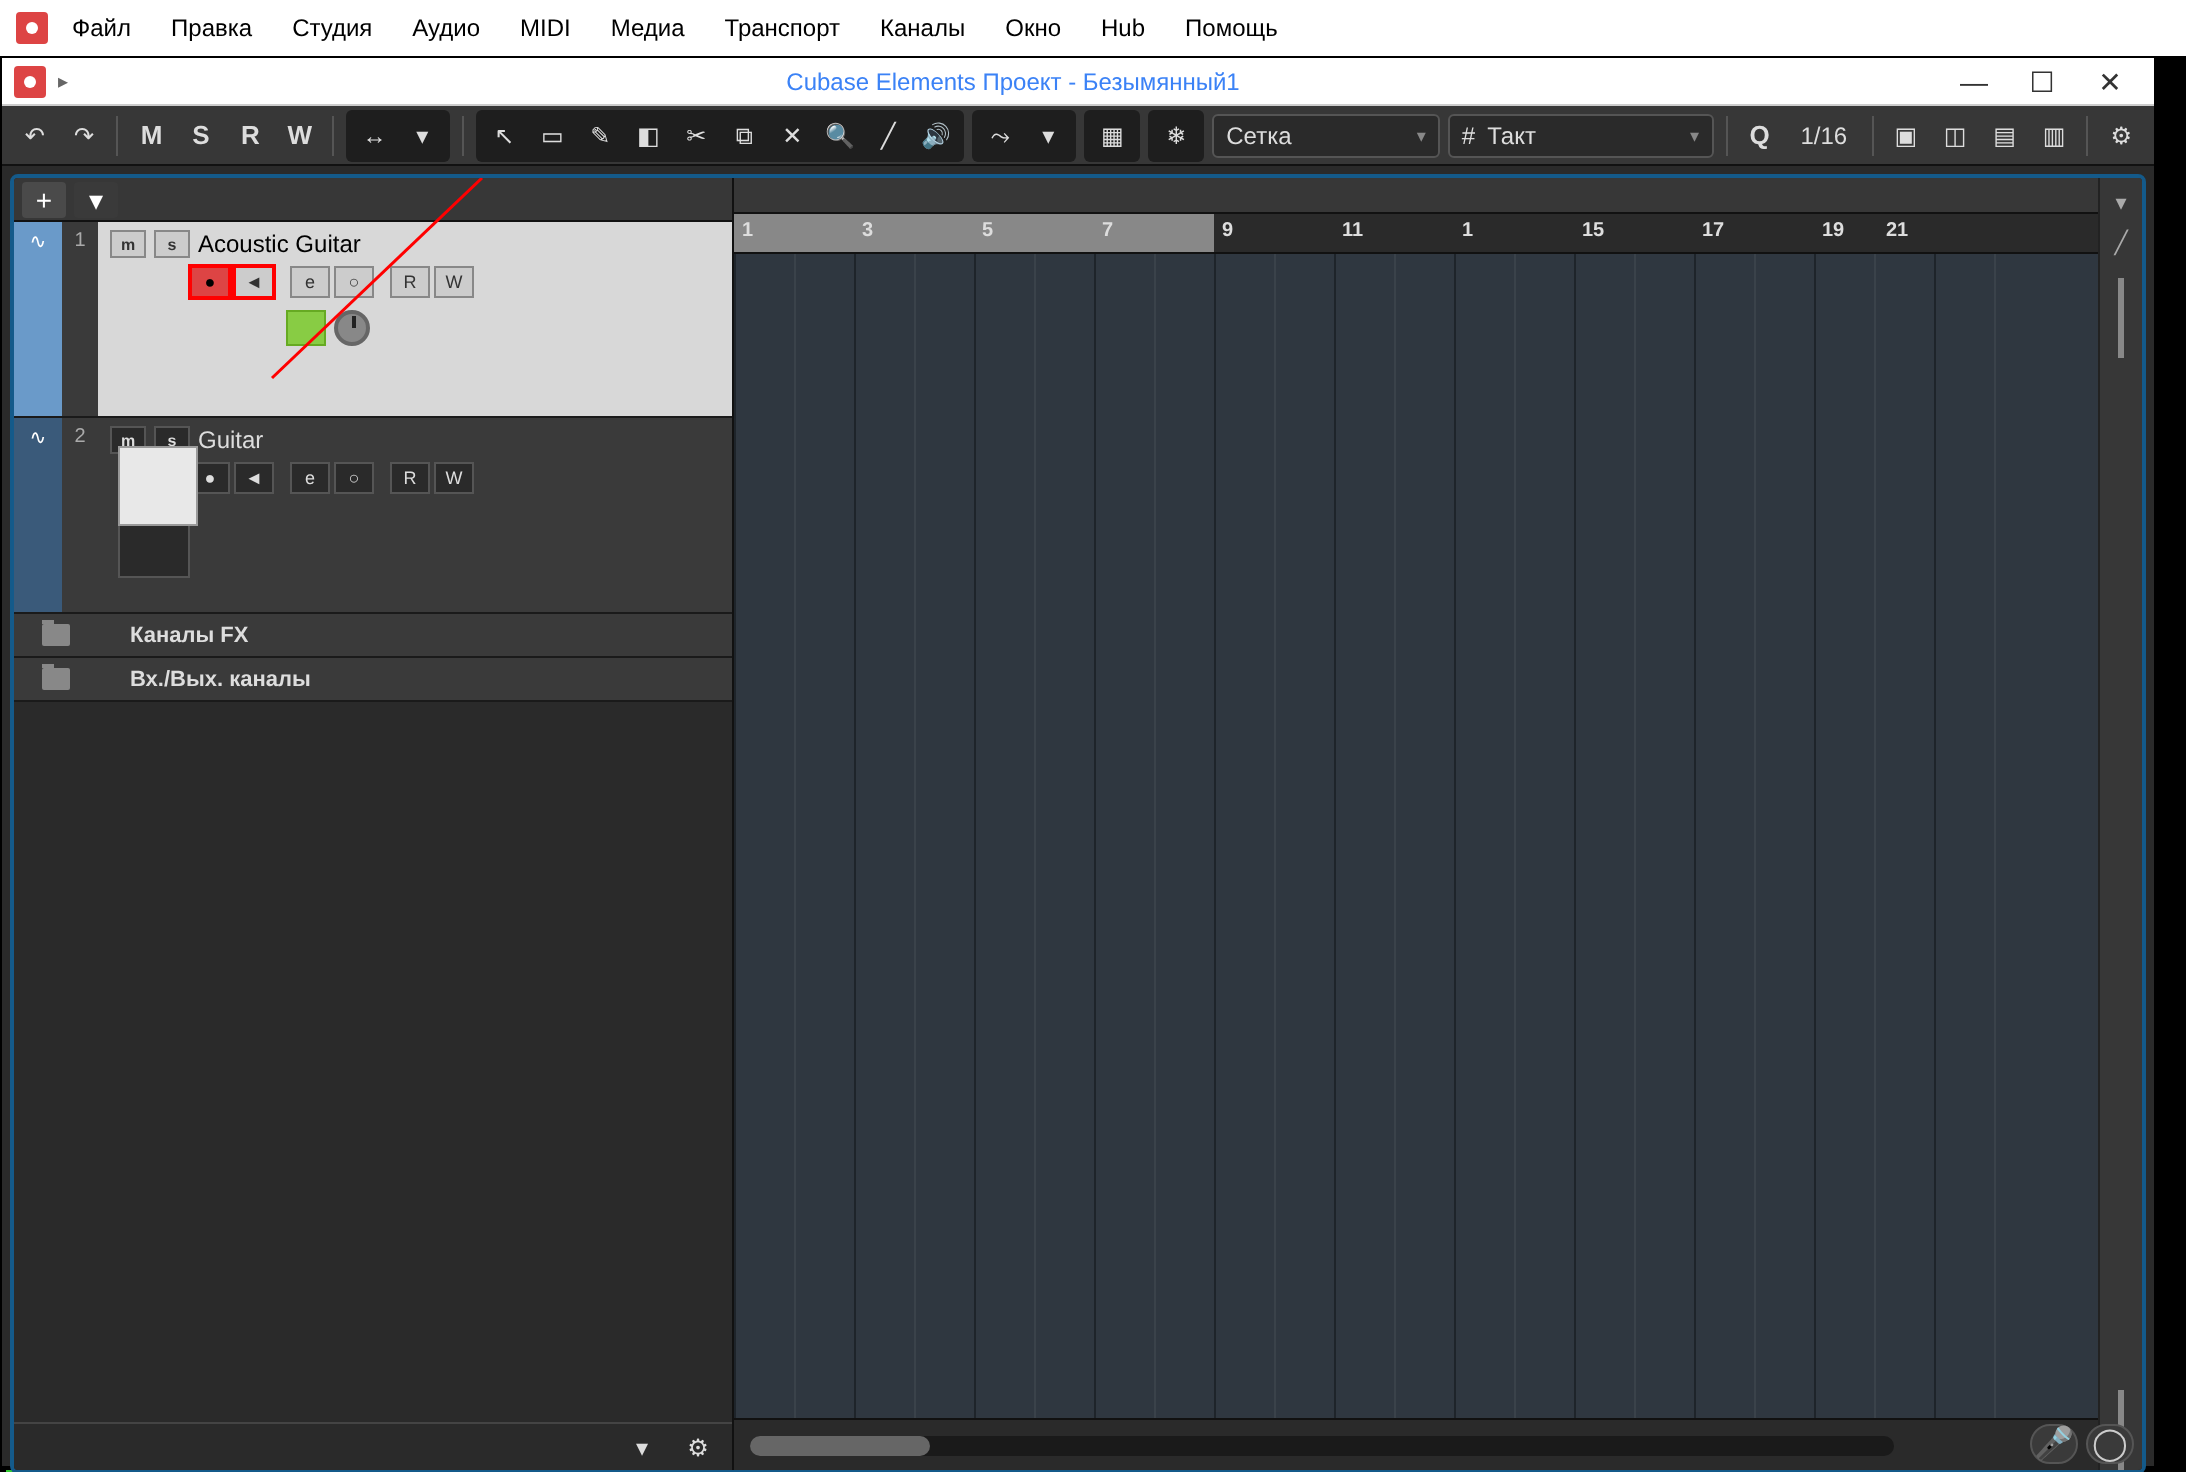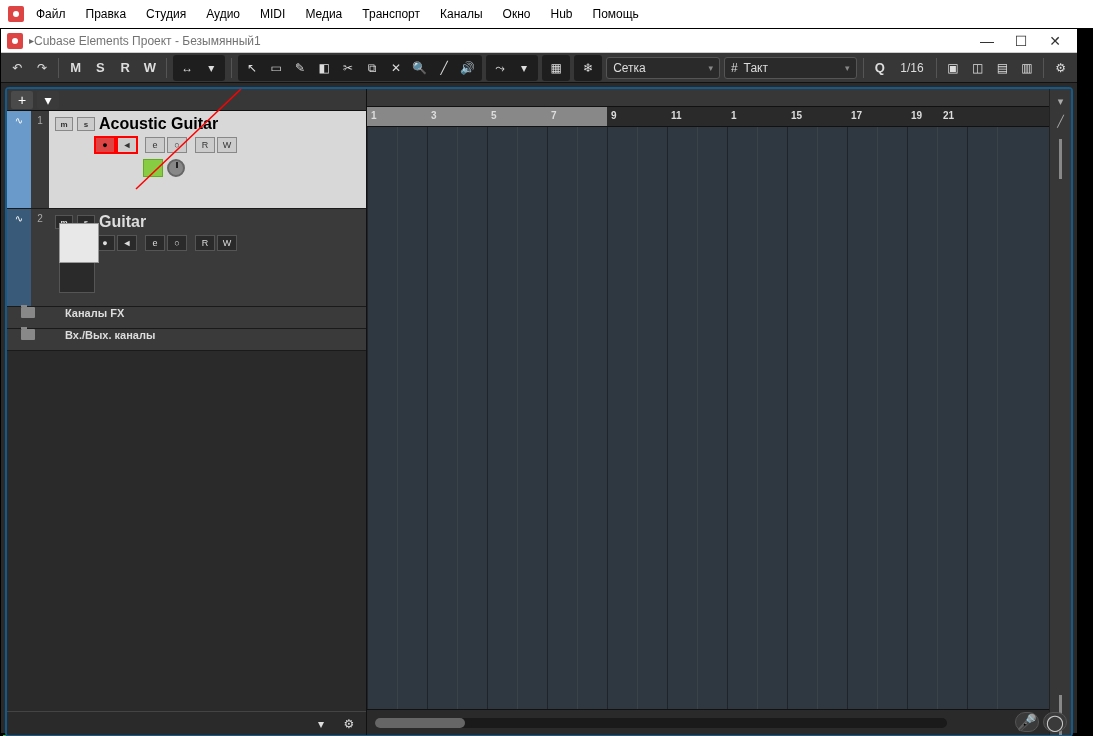--- a/index.html
+++ b/index.html
@@ -12,21 +12,21 @@
 .menubar-item { font-size: 12px; padding: 4px 8px; cursor: pointer; color: #000; }
 
 
 .project-window { position: relative; left: 0; width: 1078px; height: 706px; border: 1px solid #000; background: #2a2a2a; }
 
 
 .titlebar { background: #fff; height: 24px; display: flex; align-items: center; padding: 0 6px; border-bottom: 1px solid #ccc; }
 .titlebar-icon { width: 16px; height: 16px; background: #d44; border-radius: 2px; position: relative; }
 .titlebar-icon::after { content: ''; position: absolute; width: 6px; height: 6px; background: #fff; border-radius: 50%; top: 5px; left: 5px; }
 .titlebar-arrow { margin-left: 6px; font-size: 10px; color: #666; }
-.titlebar-title { flex: 1; font-size: 12px; color: #737373; }
+.titlebar-title { flex: 1; text-align: center; font-size: 12px; color: #3b82f6; }
 .titlebar-controls { display: flex; gap: 18px; margin-right: 8px; }
 .titlebar-btn { width: 16px; height: 16px; display: flex; align-items: center; justify-content: center; font-size: 14px; cursor: pointer; color: #333; }
 
 
 .toolbar { background: #373737; height: 30px; display: flex; align-items: center; padding: 0 6px; gap: 4px; border-bottom: 1px solid #111; }
 .tb-btn { width: 22px; height: 22px; display: flex; align-items: center; justify-content: center; color: #ddd; cursor: pointer; font-size: 12px; border-radius: 2px; }
 .tb-btn.wide { width: auto; padding: 0 6px; }
 .tb-sep { width: 1px; height: 20px; background: #555; margin: 0 2px; }
 .tb-letter { font-weight: bold; font-size: 13px; }
 .tb-group-dark { background: #1e1e1e; border-radius: 3px; display: flex; padding: 2px; gap: 0; }
@@ -47,35 +47,35 @@
 .track-handle.light { background: #6a9ac9; }
 .track-wave-icon { color: #fff; font-size: 10px; }
 .track-num { width: 18px; background: #3a3a3a; color: #aaa; font-size: 10px; text-align: center; padding-top: 4px; }
 .track-body { flex: 1; padding: 4px 6px; }
 .track.selected .track-body { background: #d8d8d8; color: #000; }
 .track:not(.selected) .track-body { background: #3a3a3a; color: #ddd; }
 
 .track-top-row { display: flex; align-items: center; gap: 4px; }
 .ms-btn { width: 18px; height: 14px; background: #ccc; border: 1px solid #888; font-size: 8px; font-weight: bold; display: flex; align-items: center; justify-content: center; cursor: pointer; color: #333; }
 .track:not(.selected) .ms-btn { background: #2a2a2a; border-color: #555; color: #ddd; }
-.track-name { font-size: 16px; font-weight: bold; }
+.track-name { font-size: 12px; font-weight: normal; }
 
 .track-controls { display: flex; gap: 2px; margin-top: 4px; margin-left: 40px; align-items: center; }
 .ctrl-btn { width: 20px; height: 16px; background: #ccc; border: 1px solid #888; display: flex; align-items: center; justify-content: center; cursor: pointer; font-size: 9px; color: #333; }
 .track:not(.selected) .ctrl-btn { background: #2a2a2a; border-color: #555; color: #ddd; }
 .ctrl-btn.rec { background: #d44; color: #000; }
 .ctrl-btn.highlighted { outline: 2px solid #f00; outline-offset: -1px; }
 
 .track-extras { margin-top: 6px; margin-left: 40px; display: flex; gap: 4px; align-items: flex-start; }
 .thumb-box { width: 40px; height: 40px; border: 1px solid #999; background: #e8e8e8; }
 .green-box { width: 20px; height: 18px; background: #8c4; border: 1px solid #6a2; }
 .knob { width: 18px; height: 18px; border-radius: 50%; border: 2px solid #666; background: #888; position: relative; }
 .knob::after { content: ''; width: 2px; height: 6px; background: #222; position: absolute; top: 1px; left: 7px; }
 
-.folder-track { display: flex; border-bottom: 1px solid #1a1a1a; background: #3a3a3a; height: 22px; }
+.folder-track { display: flex; border-bottom: 1px solid #1a1a1a; background: #3a3a3a; height: 22px; align-items: center; }
 .folder-icon-col { width: 42px; display: flex; justify-content: center; }
 .folder-icon { width: 14px; height: 11px; background: #888; border-radius: 1px; position: relative; }
 .folder-icon::before { content: ''; position: absolute; top: -2px; width: 6px; height: 2px; background: #888; }
 .folder-label { color: #ddd; font-size: 11px; font-weight: bold; padding-left: 16px; }
 
 .tracklist-footer { margin-top: auto; height: 24px; background: #2a2a2a; display: flex; align-items: center; justify-content: flex-end; padding: 0 6px; gap: 6px; border-top: 1px solid #444; }
 
 
 .arrange { flex: 1; display: flex; flex-direction: column; position: relative; background: #2f3740; }
 .info-strip { height: 18px; background: #373737; border-bottom: 1px solid #111; }

